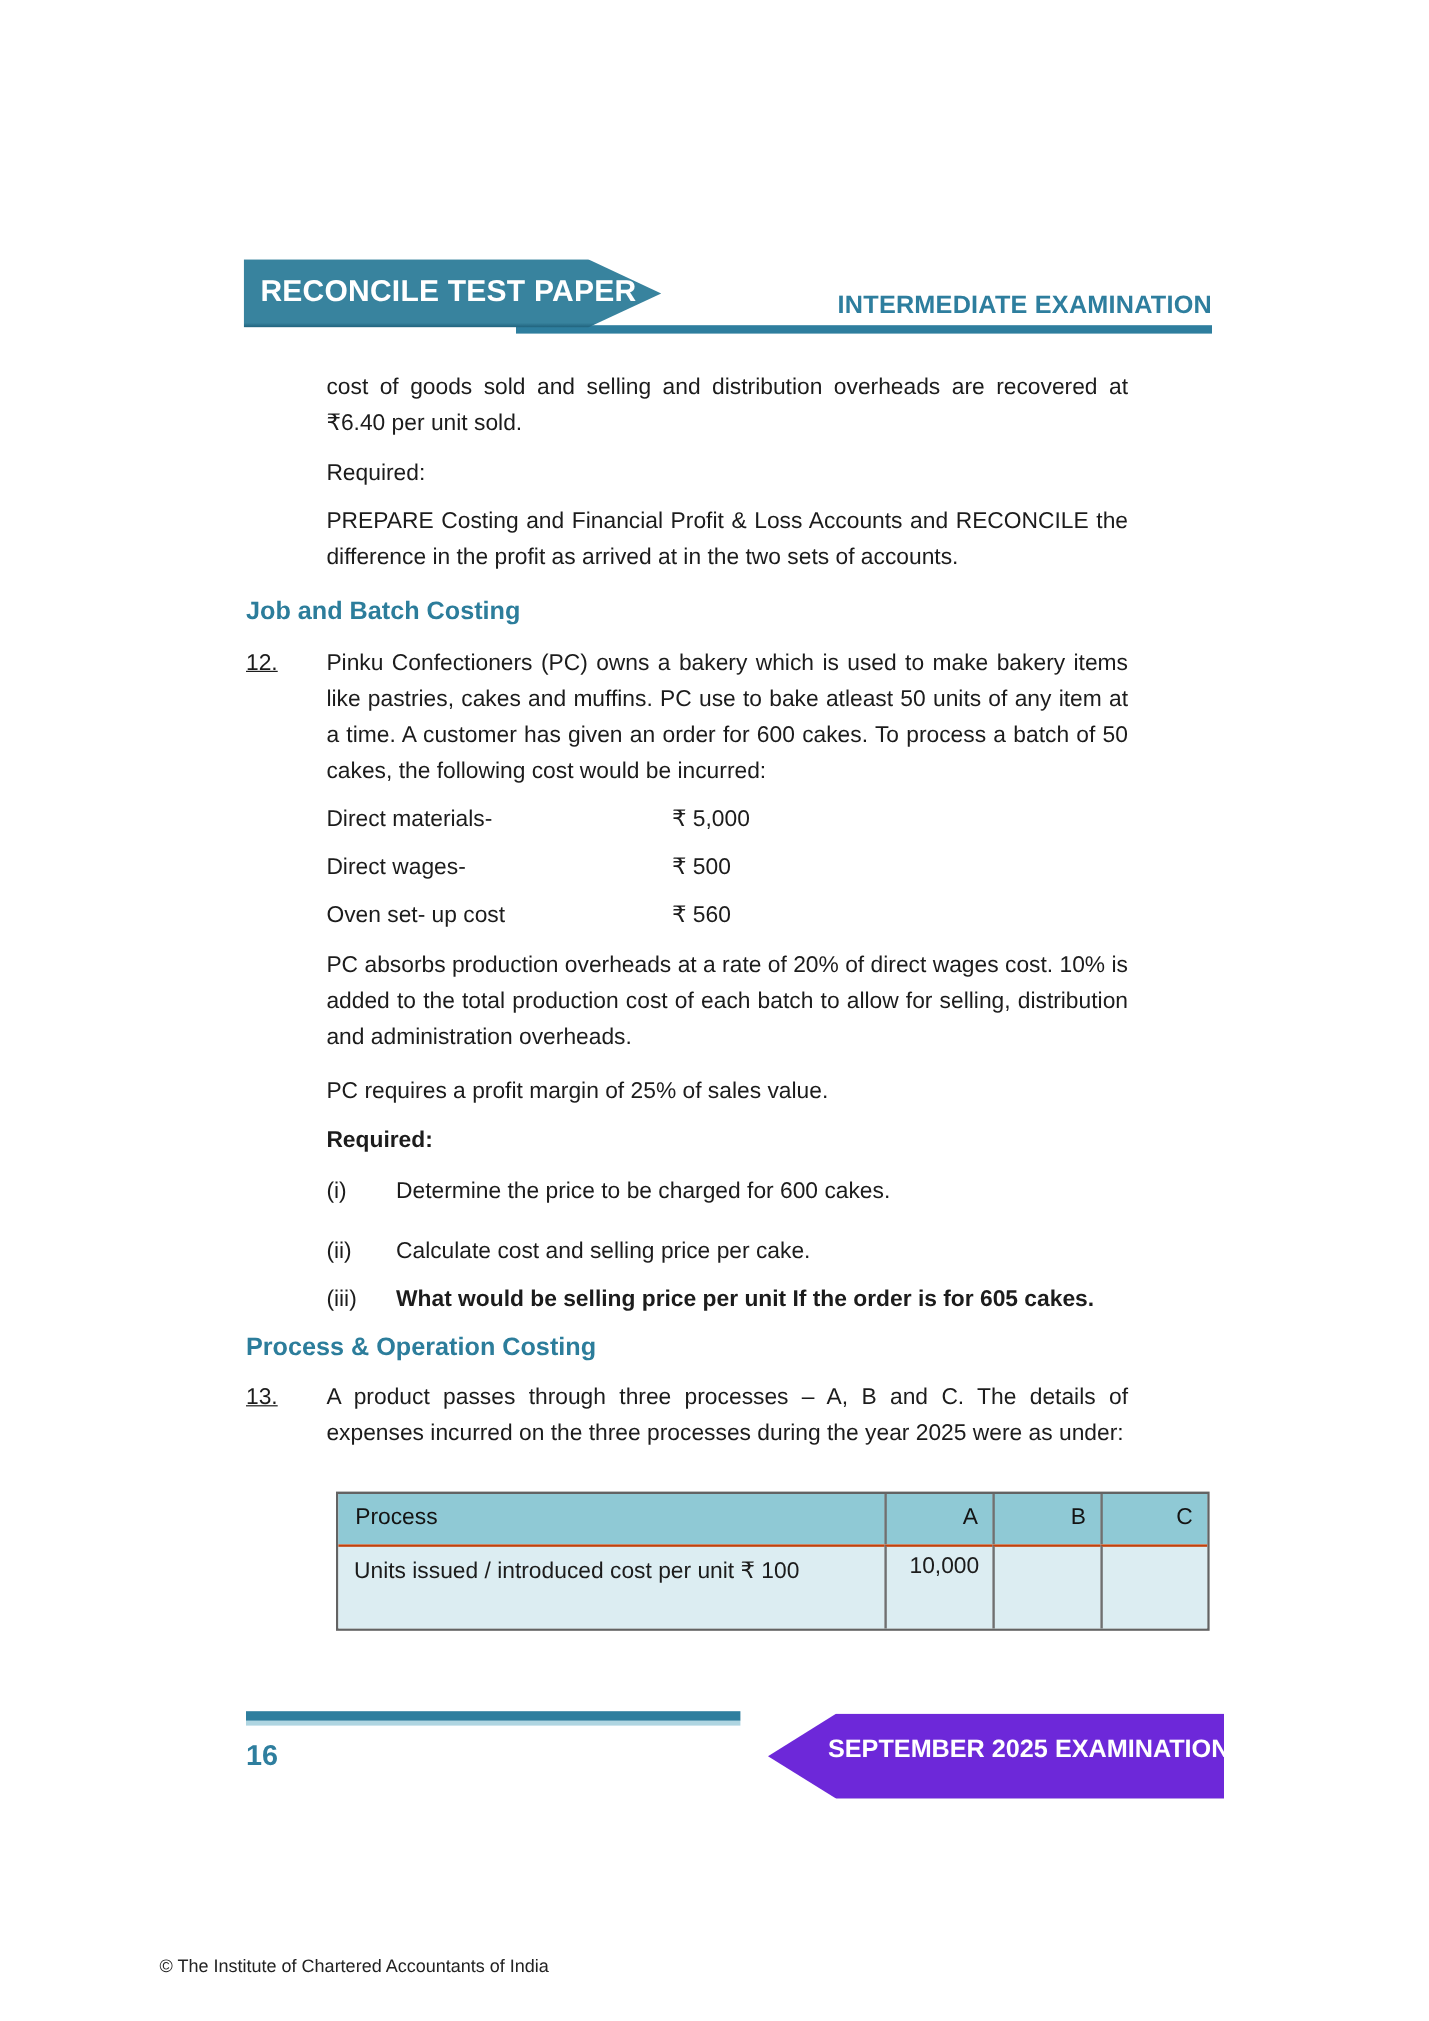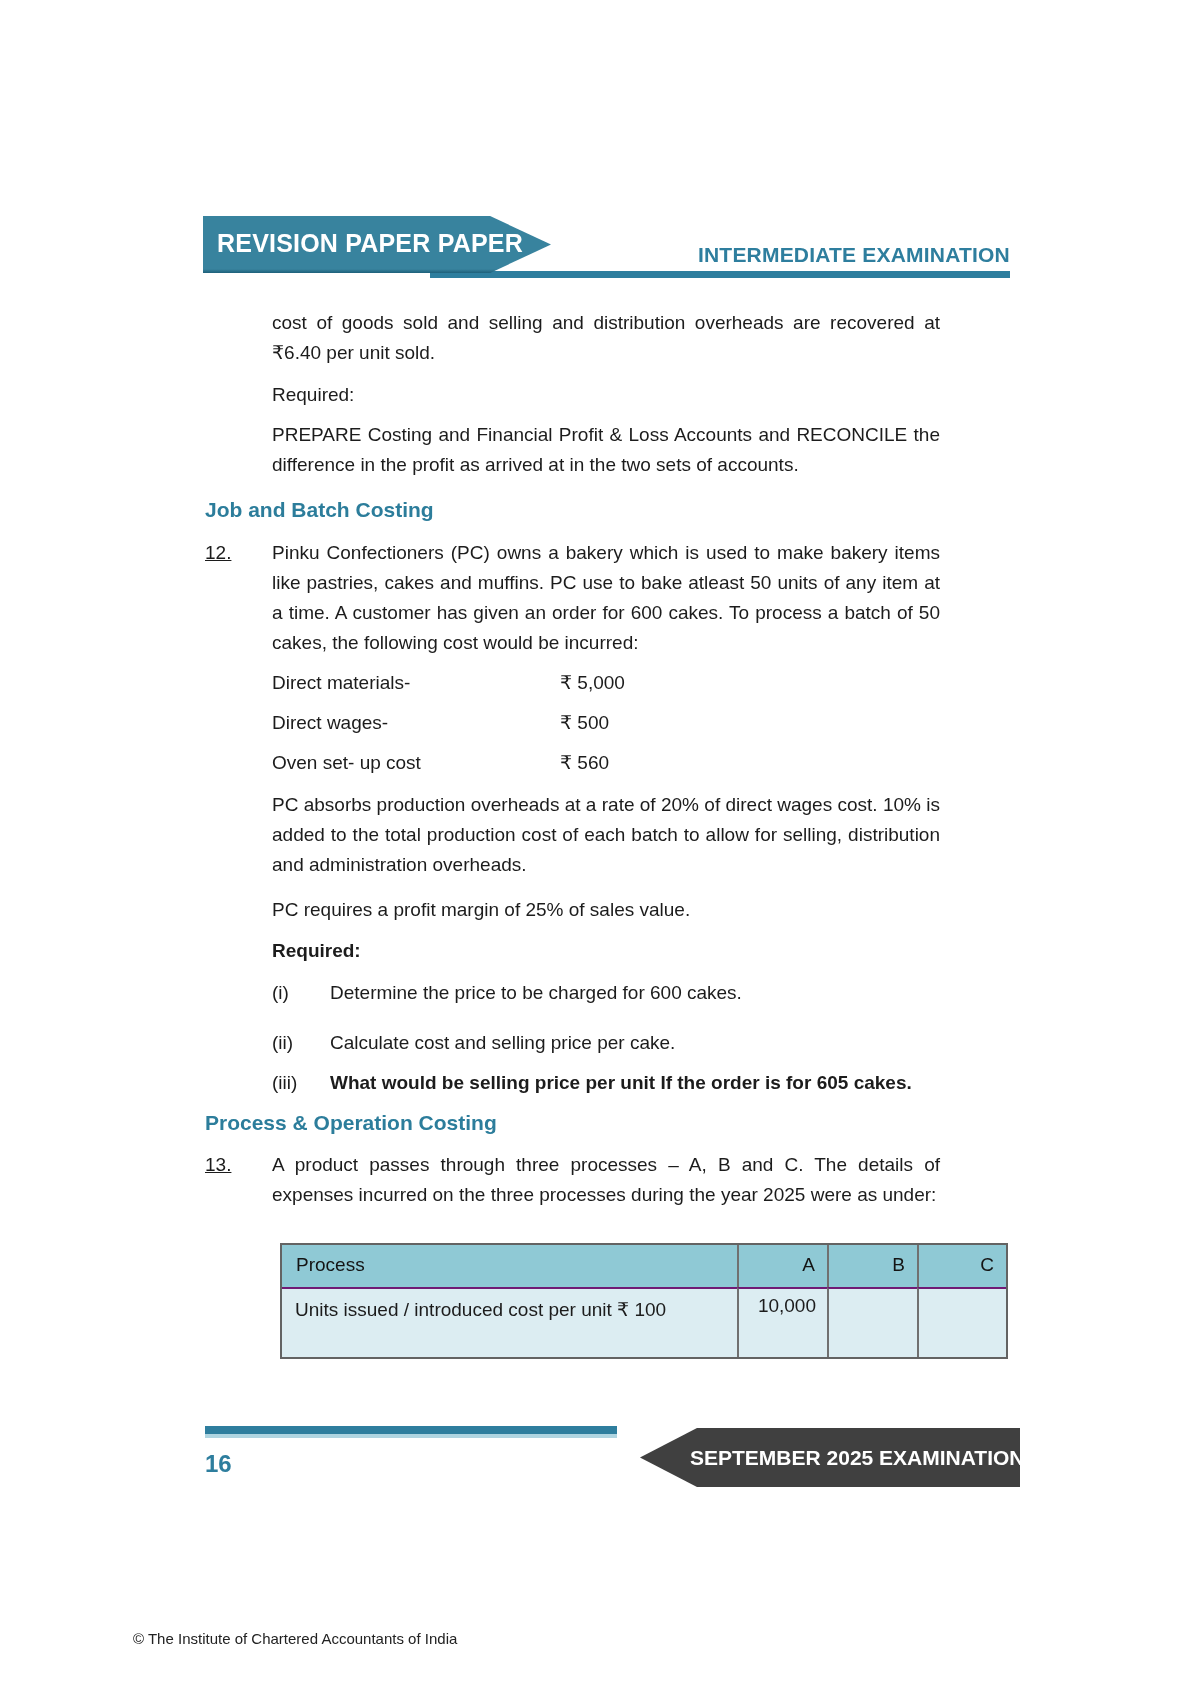--- a/index.html
+++ b/index.html
@@ -56,38 +56,38 @@
     font-size:19px;
   }
   .qtable .cell { box-sizing:border-box; }
   .qtable .col { border-left:2px solid #707070; }
   .qtable .th {
     background:#8FC9D5; height:42px; line-height:40px; color:#141414;
   }
   .qtable .th-first { padding-left:14px; text-align:left; }
   .qtable .th-num { text-align:right; padding-right:12px; }
   .qtable .td {
-    background:#DCEDF2; height:70px; border-top:2px solid #701a75;
+    background:#DCEDF2; height:70px; border-top:2px solid #c2410c;
   }
   .qtable .td-desc {
     padding:6px 13px 0 13px; text-align:justify; line-height:29px;
   }
   .qtable .td-num { text-align:right; padding:6px 11px 0 0; }
   
   .footer-bar {
     position:absolute; left:205px; top:1426px; width:412px; height:8px;
     background:#2E7E9E;
   }
   .footer-bar-light {
     position:absolute; left:205px; top:1434px; width:412px; height:4px;
     background:#AFD5E1;
   }
   .footer-banner {
-    position:absolute; left:640px; top:1428px; width:380px; height:59px;
-    background:#404040;
+    position:absolute; left:640px; top:1428px; width:380px; height:71px;
+    background:#6d28d9;
     clip-path:polygon(0 50%, 15% 0, 100% 0, 100% 100%, 15% 100%);
     filter:drop-shadow(3px 3px 0 rgba(110,120,125,0.45));
   }
   .footer-banner .label {
     display:block; text-align:center; padding-left:50px; line-height:59px;
     font-size:21px; font-weight:bold; color:#ffffff; white-space:nowrap;
   }
   .page-number {
     position:absolute; left:205px; top:1450px;
     font-size:24px; font-weight:bold; color:#2E7E9E;
@@ -97,21 +97,21 @@
     font-size:15px; color:#222222;
   }
 </style>
 </head>
 <body>
 
 <div class="page">
 
   <div class="header-rule"></div>
   <div class="top-banner">
-    <span class="label">REVISION PAPER PAPER</span>
+    <span class="label">RECONCILE TEST PAPER</span>
   </div>
   <div class="header-right">INTERMEDIATE EXAMINATION</div>
 
   <div class="par" style="top:308px;">cost of goods sold and selling and distribution overheads are recovered at ₹6.40 per unit sold.</div>
   <div class="par plain" style="top:380px;">Required:</div>
   <div class="par" style="top:420px;">PREPARE Costing and Financial Profit &amp; Loss Accounts and RECONCILE the difference in the profit as arrived at in the two sets of accounts.</div>
 
   <div class="heading" style="top:497px;">Job and Batch Costing</div>
 
   <div class="qnum" style="top:538px;">12.</div>

